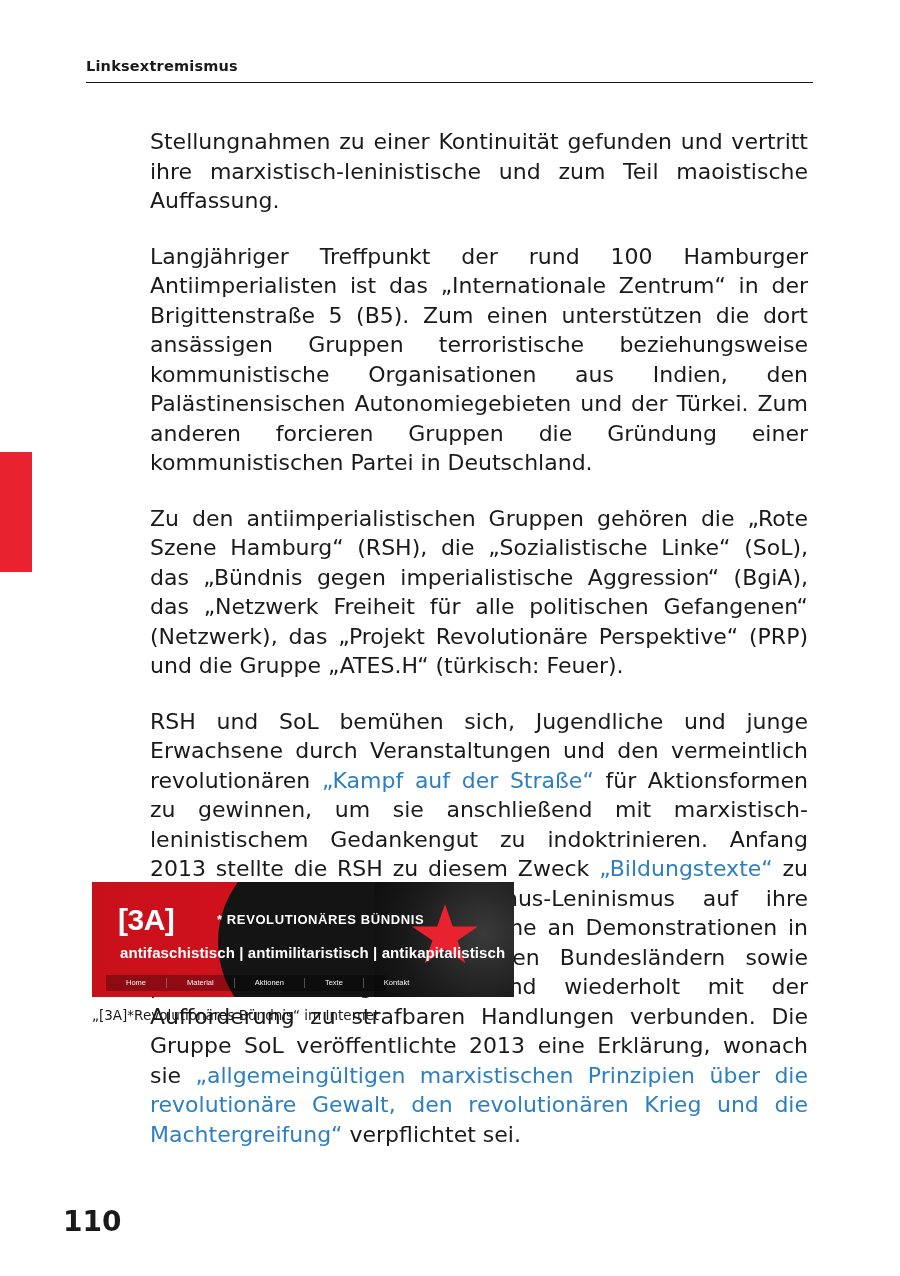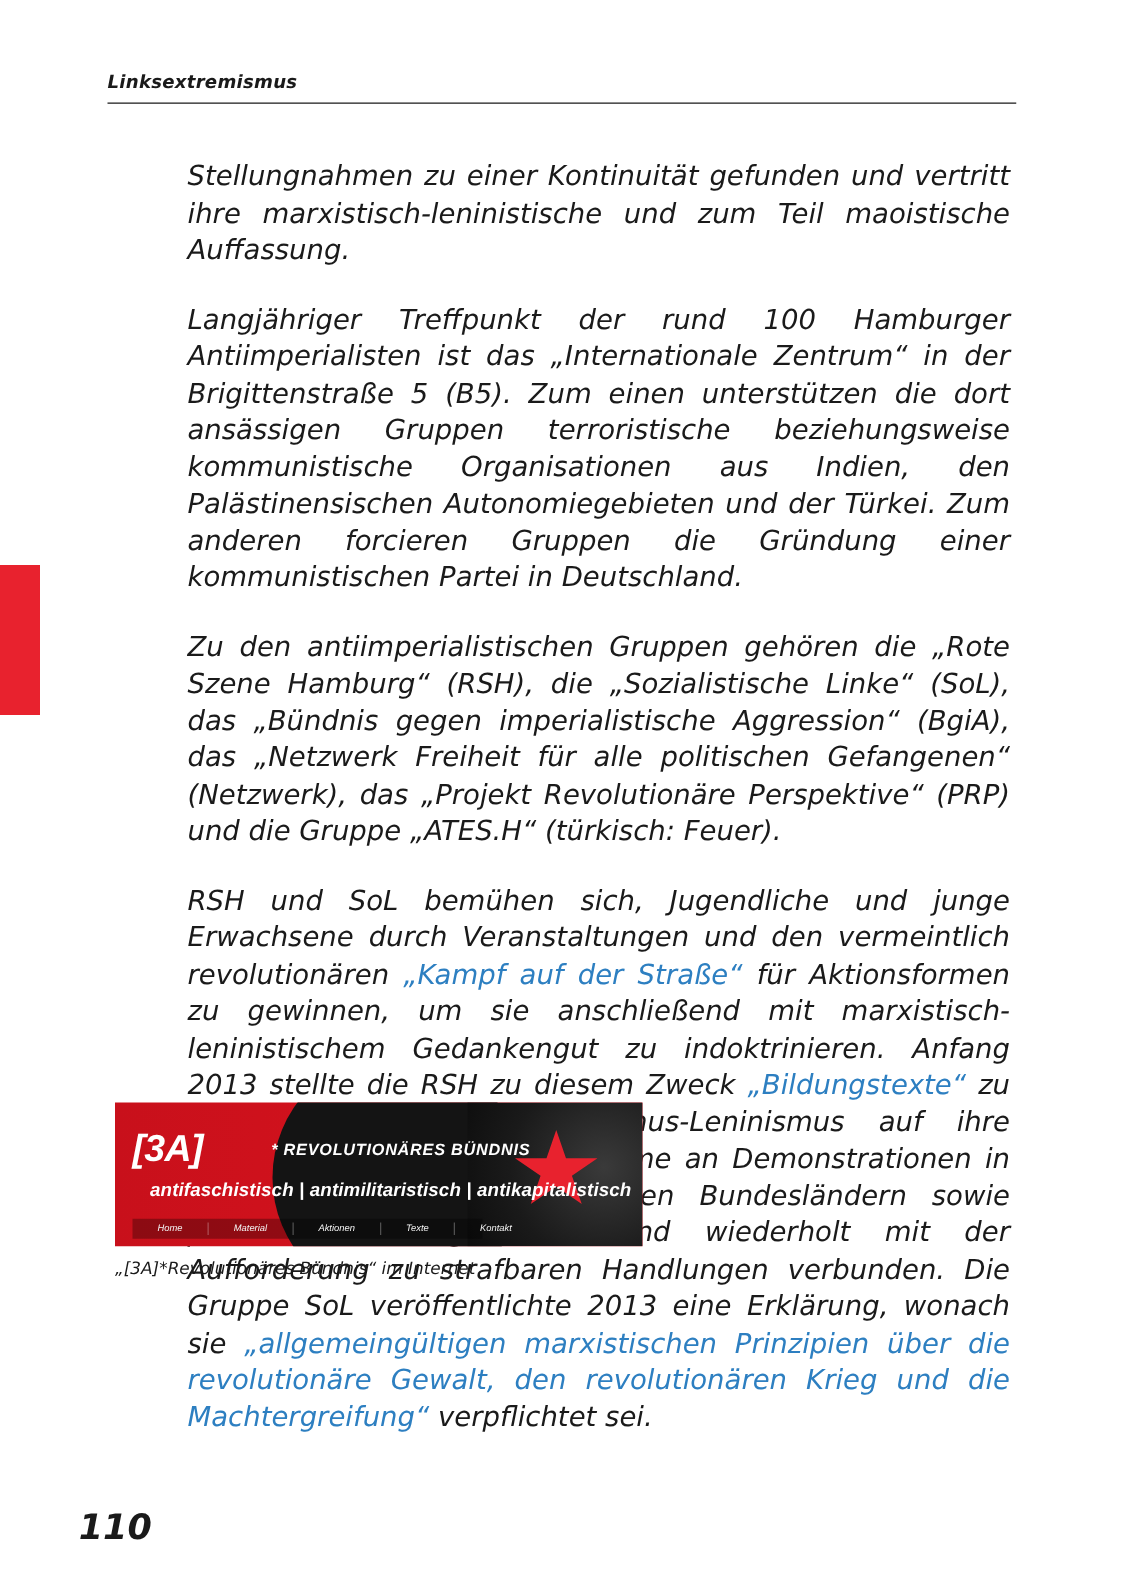--- a/index.html
+++ b/index.html
@@ -11,21 +11,20 @@
     height: 1276px;
     background: #ffffff;
     font-family: "DejaVu Sans", sans-serif;
     position: relative;
     overflow: hidden;
   }
   .page {
     position: relative;
     width: 900px;
     height: 1247px;
-    font-style: italic;
   }
   
   .edge-tab {
     position: absolute;
     left: 0;
     top: 452px;
     width: 32px;
     height: 120px;
     background: #e8222e;
   }
@@ -102,21 +101,21 @@
     position: absolute;
     right: 36px;
     top: 22px;
     width: 66px;
     height: 64px;
     background: #e8222e;
     clip-path: polygon(50% 0%, 61.8% 35.2%, 100% 35.2%, 69% 57.2%, 80.9% 92.4%, 50% 70.6%, 19.1% 92.4%, 31% 57.2%, 0% 35.2%, 38.2% 35.2%);
   }
   .fig-logo {
     position: absolute;
-    left: 14px;
+    left: 26px;
     top: 21px;
     font-size: 30px;
     font-weight: bold;
     color: #ffffff;
     letter-spacing: -0.5px;
     font-family: "Liberation Sans", sans-serif;
   }
   .fig-headline {
     position: absolute;
     left: 105px;

